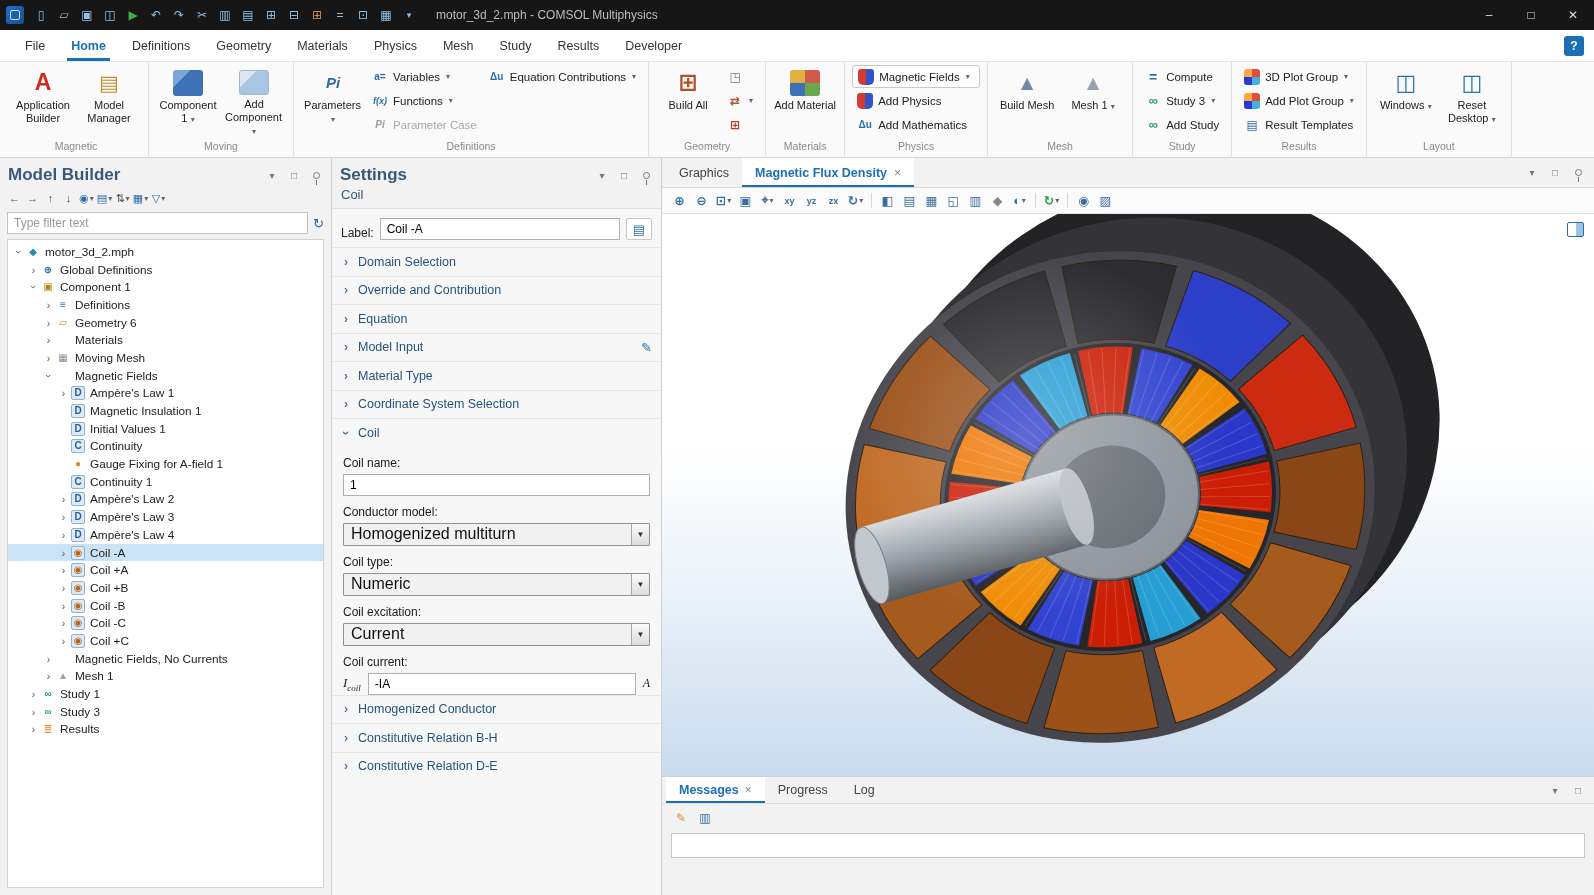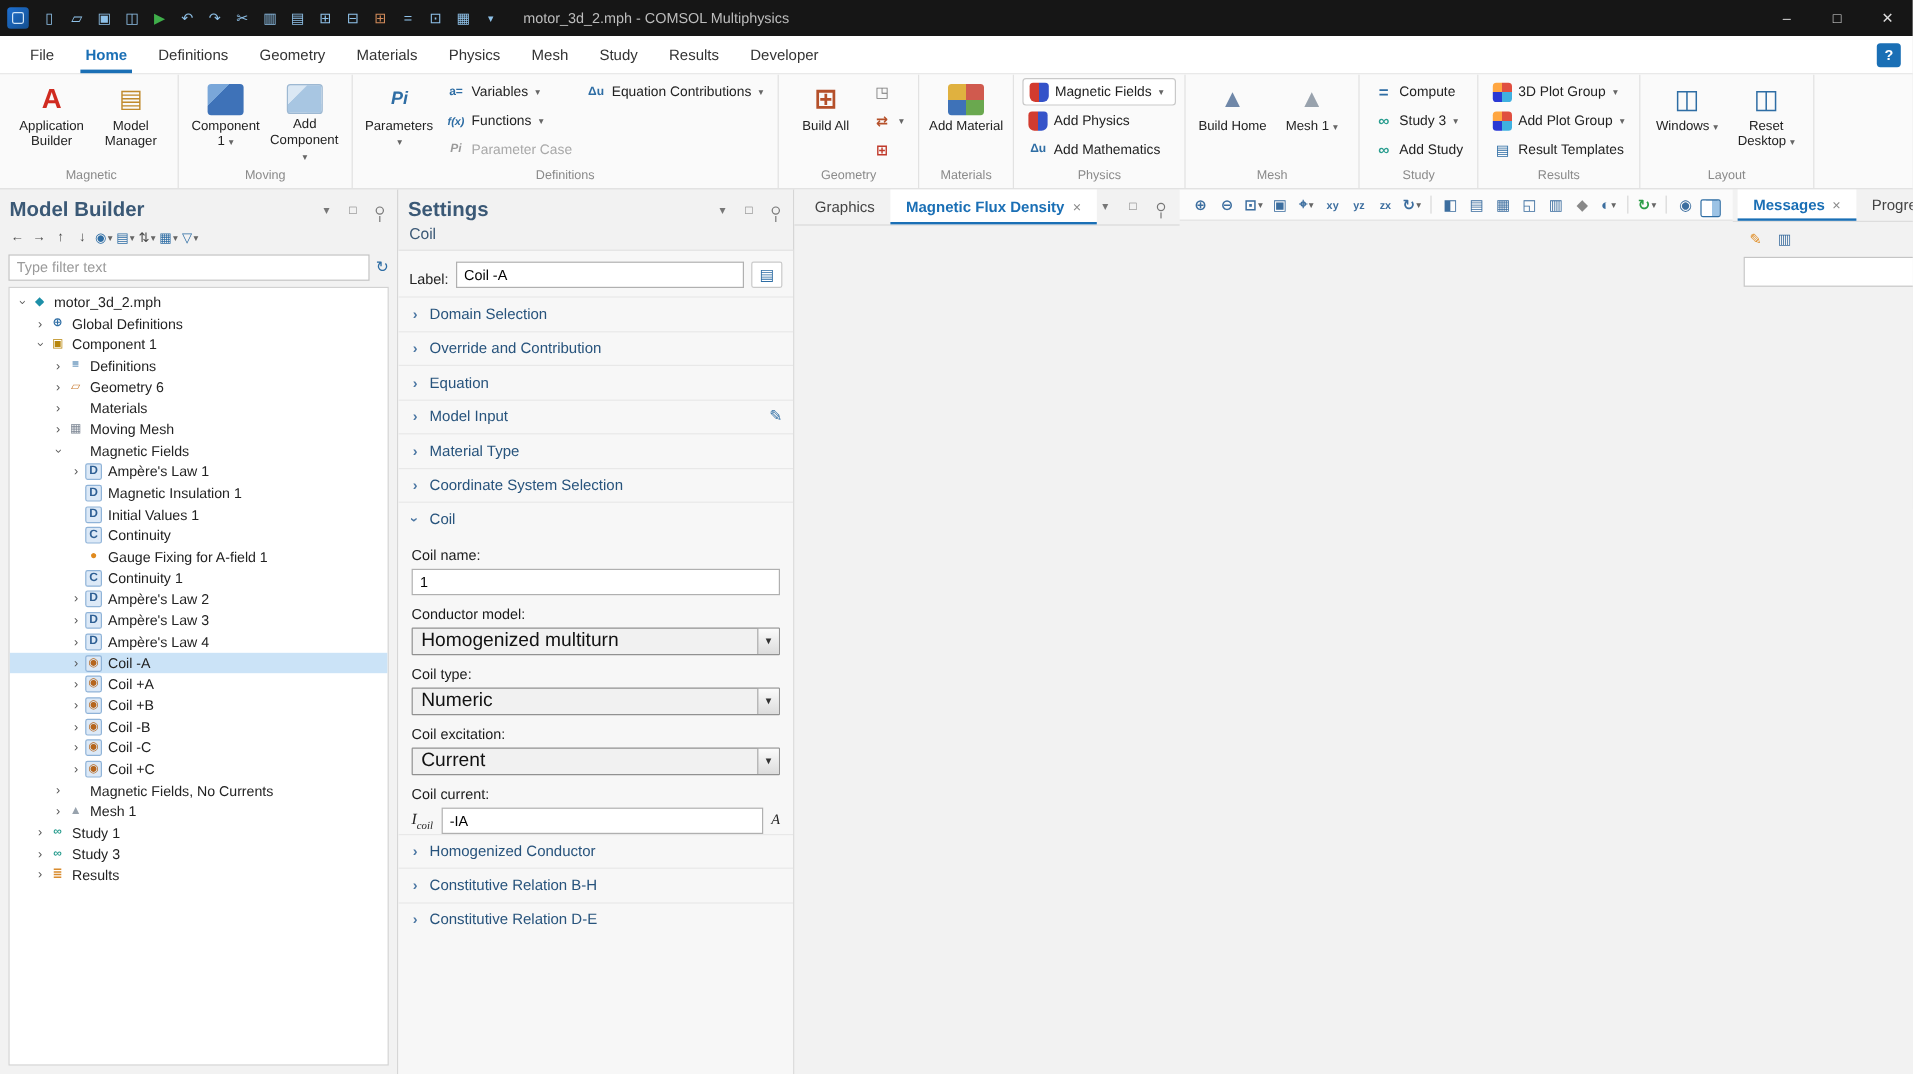--- a/index.html
+++ b/index.html
@@ -83,21 +83,21 @@
   .sel{display:flex;height:23px;border:1px solid #919191;background:#f1f1f1;align-items:stretch;border-radius:1px}
   .sel-val{flex:1;display:flex;align-items:center;padding:0 7px;font-size:16px;color:#111}
   .sel-btn{width:18px;display:flex;align-items:center;justify-content:center;border-left:1px solid #aaa;background:linear-gradient(#fbfbfb,#dcdcdc);font-size:8px;color:#333}
   .unit-row{display:flex;align-items:center;gap:7px}
   .prefix{font-family:"Liberation Serif","DejaVu Serif",serif;font-style:italic;font-size:13px;flex:none}
   .prefix sub{font-size:9px}
   .unit-row .txt-input{flex:1;width:auto}
   .unit{flex:none;font-size:12px;font-style:italic;font-family:"Liberation Serif","DejaVu Serif",serif}
 
   
-  .gcol{flex:1;display:flex;flex-direction:row;min-width:0;background:#f2f2f2}
+  .gcol{flex:1;display:flex;flex-direction:column;min-width:0;background:#f2f2f2}
   .gtabs{display:flex;align-items:center;height:30px;background:#f2f2f2;border-bottom:1px solid #d9d9d9;padding-left:4px;flex:none}
   .gtab{display:flex;align-items:center;gap:7px;padding:0 13px;height:100%;font-size:12.5px;color:#444;position:relative;cursor:default}
   .gtab.active{background:#fff;color:#1a6fb5;font-weight:bold}
   .gtab.active::after{content:"";position:absolute;left:0;right:0;bottom:0;height:2.5px;background:#1a6fb5}
   .tab-close{color:#8a8a8a;font-size:12px;font-weight:normal}
   .gt-right{margin-left:auto;display:flex;gap:9px;align-items:center;padding-right:9px;color:#777;font-size:10px}
   .gtoolbar{display:flex;align-items:center;height:26px;background:#fbfbfb;border-bottom:1px solid #e2e2e2;padding:0 7px;gap:1px;flex:none}
   .gicon{min-width:21px;height:21px;display:flex;align-items:center;justify-content:center;color:#3c6e9f;font-size:12.5px;border-radius:2px;font-weight:bold}
   .gt-sep{width:1px;height:15px;background:#d8d8d8;margin:0 4px}
   .canvas{flex:1;position:relative;min-height:0;background:linear-gradient(#ffffff 42%,#eaf1f8 68%,#c9dbee 100%);border-bottom:1px solid #cfcfcf}
@@ -308,21 +308,21 @@
               <span>Add Mathematics</span>
             </div>
           </div>
         </div>
         <div class="rg-label">Physics</div>
       </div>
       <div class="rgroup">
         <div class="rg-cols">
           <div class="rbig">
             <span class="ricon" style="color: rgb(111, 135, 168); font-size: 21px;">▲</span>
-            <span>Build Home</span>
+            <span>Build Mesh</span>
           </div>
           <div class="rbig">
             <span class="ricon" style="color: rgb(152, 162, 173); font-size: 21px;">▲</span>
             <span>Mesh 1<span class="caret"> ▾</span></span>
           </div>
         </div>
         <div class="rg-label">Mesh</div>
       </div>
       <div class="rgroup">
         <div class="rg-cols">

